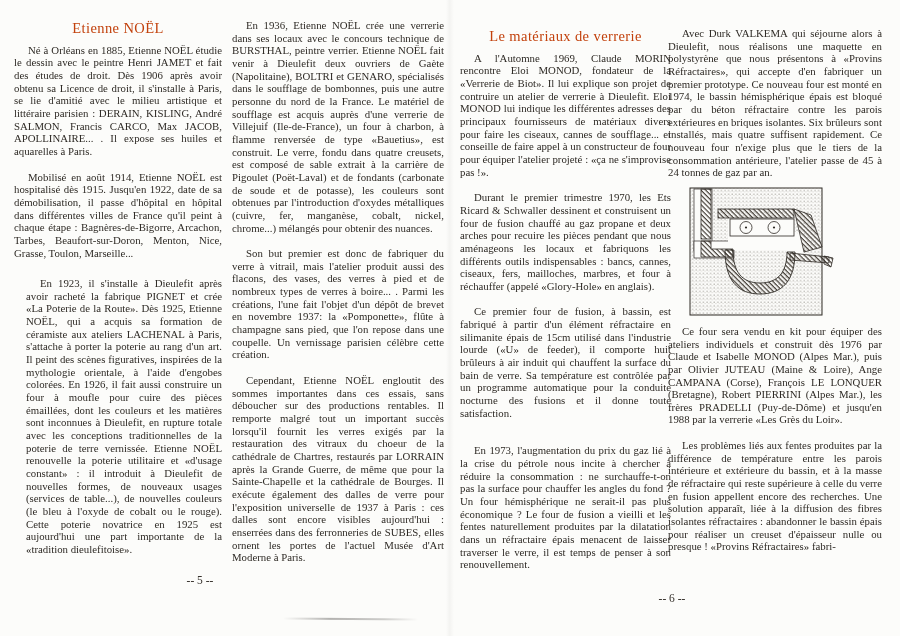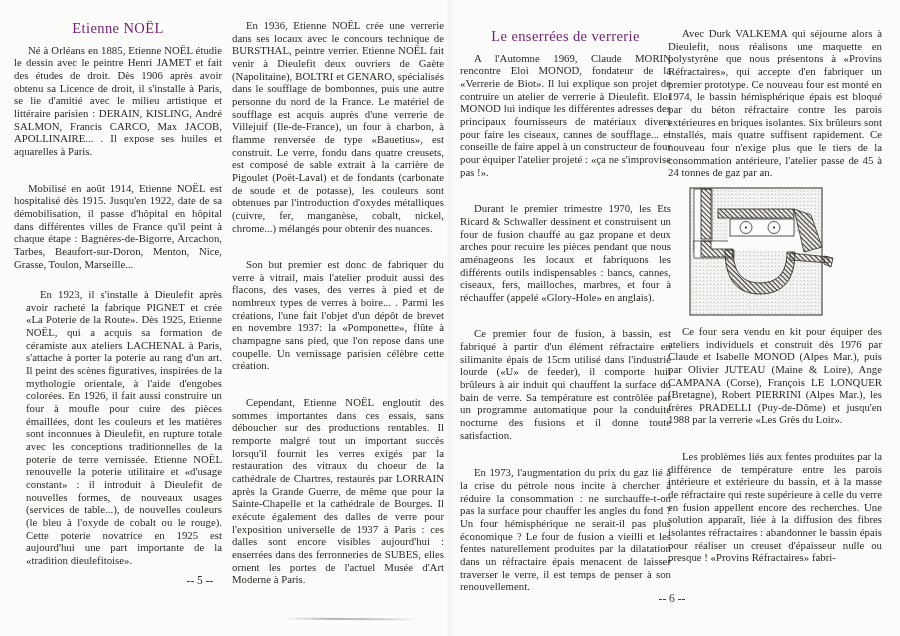--- a/index.html
+++ b/index.html
@@ -29,30 +29,30 @@
     color:var(--ink);
     font-size:10.8px;
     line-height:12.65px;
     text-align:justify;
   }
   #col-1{left:14px;top:22px;width:208px;}
   #col-2{left:232px;top:19px;width:212px;}
   #col-3{left:10px;top:30px;width:211px;}
   #col-4{left:218px;top:27px;width:214px;}
   .col p{margin:0;text-indent:14px;}
-  .col p.gap-md{margin-top:24px;font-family:Liberation Serif, serif;}
+  .col p.gap-md{margin-top:13px;font-family:Liberation Serif, serif;}
   .col p.gap-lg{margin-top:18px;margin-left:12px;}
   .col p.gap-xl{margin-top:25px;}
   .article-title{
     margin:0 0 9px 0;
     font-size:14.5px;
     font-weight:normal;
     letter-spacing:0.4px;
     text-align:center;
-    color:#701a75;
+    color:#c2410c;
   }
   .page-number{
     position:absolute;
     width:80px;
     text-align:center;
     font-size:11.5px;
     color:#35302b;
   }
   #page-number-5{left:160px;top:574px;}
   #page-number-6{left:182px;top:592px;}
@@ -82,21 +82,21 @@
     <div class="col" id="col-2">
       <p>En 1936, Etienne NOËL crée une verrerie dans ses locaux avec le concours technique de BURSTHAL, peintre verrier. Etienne NOËL fait venir à Dieulefit deux ouvriers de Gaète (Napolitaine), BOLTRI et GENARO, spécialisés dans le soufflage de bombonnes, puis une autre personne du nord de la France. Le matériel de soufflage est acquis auprès d'une verrerie de Villejuif (Ile-de-France), un four à charbon, à flamme renversée de type «Bauetius», est construit. Le verre, fondu dans quatre creusets, est composé de sable extrait à la carrière de Pigoulet (Poët-Laval) et de fondants (carbonate de soude et de potasse), les couleurs sont obtenues par l'introduction d'oxydes métalliques (cuivre, fer, manganèse, cobalt, nickel, chrome...) mélangés pour obtenir des nuances.</p>
       <p class="gap-md">Son but premier est donc de fabriquer du verre à vitrail, mais l'atelier produit aussi des flacons, des vases, des verres à pied et de nombreux types de verres à boire... . Parmi les créations, l'une fait l'objet d'un dépôt de brevet en novembre 1937: la «Pomponette», flûte à champagne sans pied, que l'on repose dans une coupelle. Un vernissage parisien célèbre cette création.</p>
       <p class="gap-md">Cependant, Etienne NOËL engloutit des sommes importantes dans ces essais, sans déboucher sur des productions rentables. Il remporte malgré tout un important succès lorsqu'il fournit les verres exigés par la restauration des vitraux du choeur de la cathédrale de Chartres, restaurés par LORRAIN après la Grande Guerre, de même que pour la Sainte-Chapelle et la cathédrale de Bourges. Il exécute également des dalles de verre pour l'exposition universelle de 1937 à Paris : ces dalles sont encore visibles aujourd'hui : enserrées dans des ferronneries de SUBES, elles ornent les portes de l'actuel Musée d'Art Moderne à Paris.</p>
     </div>
     <div class="page-number" id="page-number-5">-- 5 --</div>
   </div>
 
   <div class="page" id="page-6">
     <div class="col" id="col-3">
-      <h1 class="article-title">Le enserrées de verrerie</h1>
+      <h1 class="article-title">Le matériaux de verrerie</h1>
       <p>A l'Automne 1969, Claude MORIN rencontre Eloi MONOD, fondateur de la «Verrerie de Biot». Il lui explique son projet de contruire un atelier de verrerie à Dieulefit. Eloi MONOD lui indique les différentes adresses des principaux fournisseurs de matériaux divers pour faire les ciseaux, cannes de soufflage... et conseille de faire appel à un constructeur de four pour équiper l'atelier projeté : «ça ne s'improvise pas !».</p>
       <p class="gap-md">Durant le premier trimestre 1970, les Ets Ricard &amp; Schwaller dessinent et construisent un four de fusion chauffé au gaz propane et deux arches pour recuire les pièces pendant que nous aménageons les locaux et fabriquons les différents outils indispensables : bancs, cannes, ciseaux, fers, mailloches, marbres, et four à réchauffer (appelé «Glory-Hole» en anglais).</p>
       <p class="gap-md">Ce premier four de fusion, à bassin, est fabriqué à partir d'un élément réfractaire en silimanite épais de 15cm utilisé dans l'industrie lourde («U» de feeder), il comporte huit brûleurs à air induit qui chauffent la surface du bain de verre. Sa température est contrôlée par un programme automatique pour la conduite nocturne des fusions et il donne toute satisfaction.</p>
       <p class="gap-xl">En 1973, l'augmentation du prix du gaz lié à la crise du pétrole nous incite à chercher à réduire la consommation : ne surchauffe-t-on pas la surface pour chauffer les angles du fond ? Un four hémisphérique ne serait-il pas plus économique ? Le four de fusion a vieilli et les fentes naturellement produites par la dilatation dans un réfractaire épais menacent de laisser traverser le verre, il est temps de penser à son renouvellement.</p>
     </div>
     <div class="col" id="col-4">
       <p>Avec Durk VALKEMA qui séjourne alors à Dieulefit, nous réalisons une maquette en polystyrène que nous présentons à «Provins Réfractaires», qui accepte d'en fabriquer un premier prototype. Ce nouveau four est monté en 1974, le bassin hémisphérique épais est bloqué par du béton réfractaire contre les parois extérieures en briques isolantes. Six brûleurs sont installés, mais quatre suffisent rapidement. Ce nouveau four n'exige plus que le tiers de la consommation antérieure, l'atelier passe de 45 à 24 tonnes de gaz par an.</p>
 
       <div class="figure-wrap">
         <svg width="170" height="132" viewBox="0 0 170 132" xmlns="http://www.w3.org/2000/svg">

